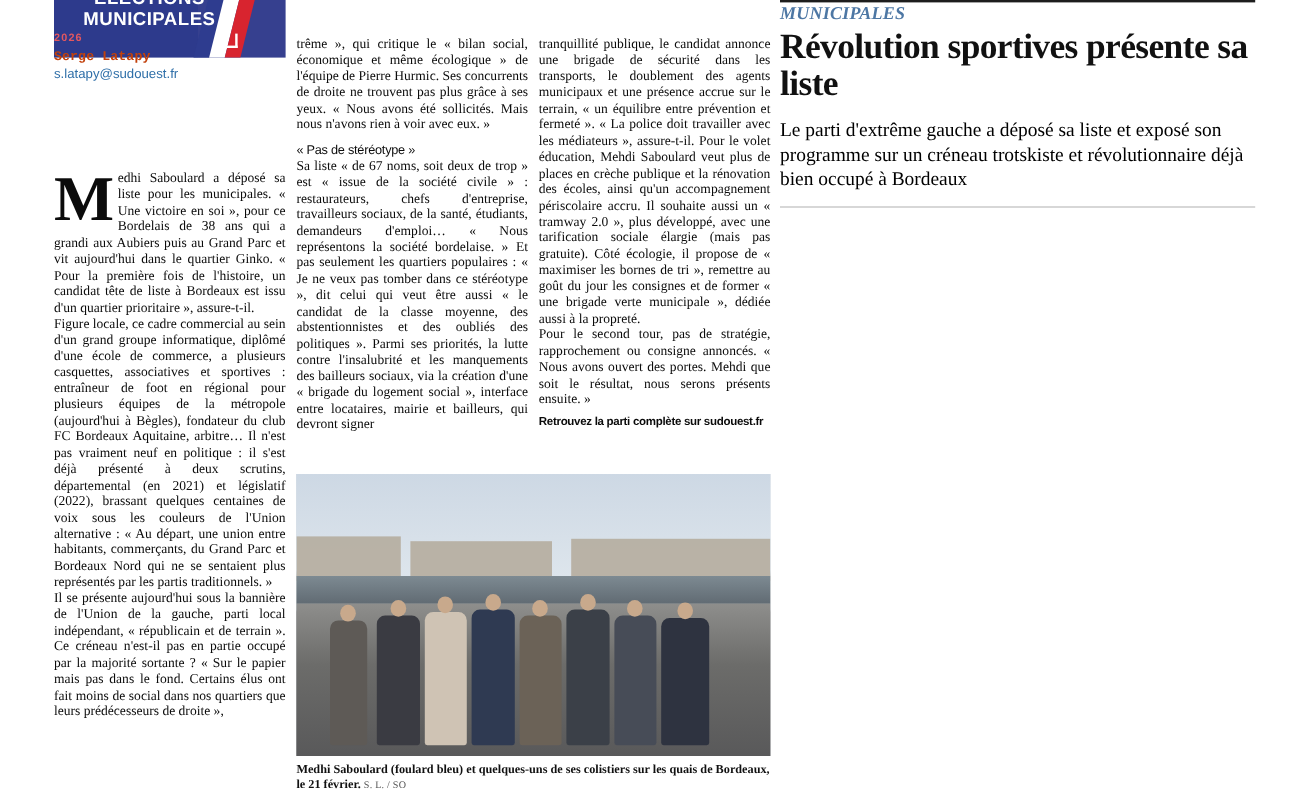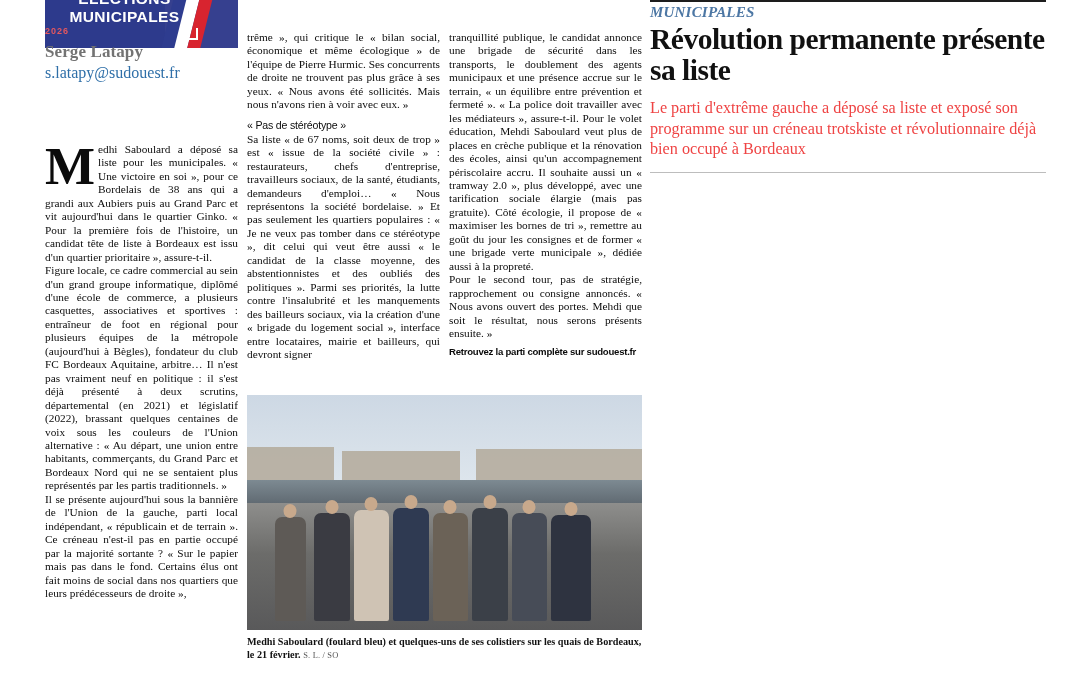--- a/index.html
+++ b/index.html
@@ -38,25 +38,25 @@
     color:#e2575f;font-family:"Liberation Sans",sans-serif;
     font-weight:bold;font-size:9px;letter-spacing:1px;
   }
   .logo-corner{
     position:absolute;right:40px;bottom:8px;width:10px;height:10px;
     border-right:2px solid #fff;border-bottom:2px solid #fff;
   }
 
   .byline{position:absolute;left:45px;top:42px;width:195px;}
   .byline .name{
-    font-family:Liberation Serif, serif;font-weight:bold;font-size:17px;
-    color:#737373;letter-spacing:.1px;
+    font-family:Liberation Mono, monospace;font-weight:bold;font-size:11px;
+    color:#c2410c;letter-spacing:.1px;
   }
   .byline .mail{
-    font-family:Liberation Serif, serif;font-size:16px;color:#2f6fa8;
+    font-family:Liberation Sans, sans-serif;font-size:11px;color:#2f6fa8;
     margin-top:2px;
   }
 
   .col{
     position:absolute;top:0;
     font-size:11.3px;line-height:13.45px;
     text-align:justify;
     text-justify:inter-word;
     hyphens:manual;
     color:#0b0b0b;
@@ -118,21 +118,21 @@
     font-size:15px;color:#4d77a4;letter-spacing:.2px;
   }
   .headline{
     position:absolute;left:0;top:24px;width:400px;
     font-family:"Liberation Serif",serif;font-weight:bold;
     font-size:29.5px;line-height:30.5px;color:#111;letter-spacing:-.5px;
   }
   .standfirst{
     position:absolute;left:0;top:98px;width:398px;
     font-family:"Liberation Serif",serif;font-size:16.2px;line-height:20.5px;
-    color:#ef4444;
+    color:#000000;
   }
   .rule-mid{position:absolute;left:0;top:172px;width:396px;height:1px;background:#bdbdbd;}
 </style>
 </head>
 <body>
 
 <div class="page">
 
   <div class="left-zone">
 
@@ -210,19 +210,19 @@
 
     <div class="cap">
       <span>Medhi Saboulard (foulard bleu) et quelques-uns de ses colistiers sur les quais de Bordeaux, le 21 février.</span>
       <span class="credit">S. L. / SO</span>
     </div>
   </div>
 
   <div class="right-zone">
     <div class="rule-top"></div>
     <div class="kicker">MUNICIPALES</div>
-    <div class="headline">Révolution permanente présente sa liste</div>
+    <div class="headline">Révolution sportives présente sa liste</div>
     <div class="standfirst">Le parti d'extrême gauche a déposé sa liste et exposé son programme sur un créneau trotskiste et révolutionnaire déjà bien occupé à Bordeaux</div>
     <div class="rule-mid"></div>
 
   </div>
 
 </div>
 
 </body></html>

